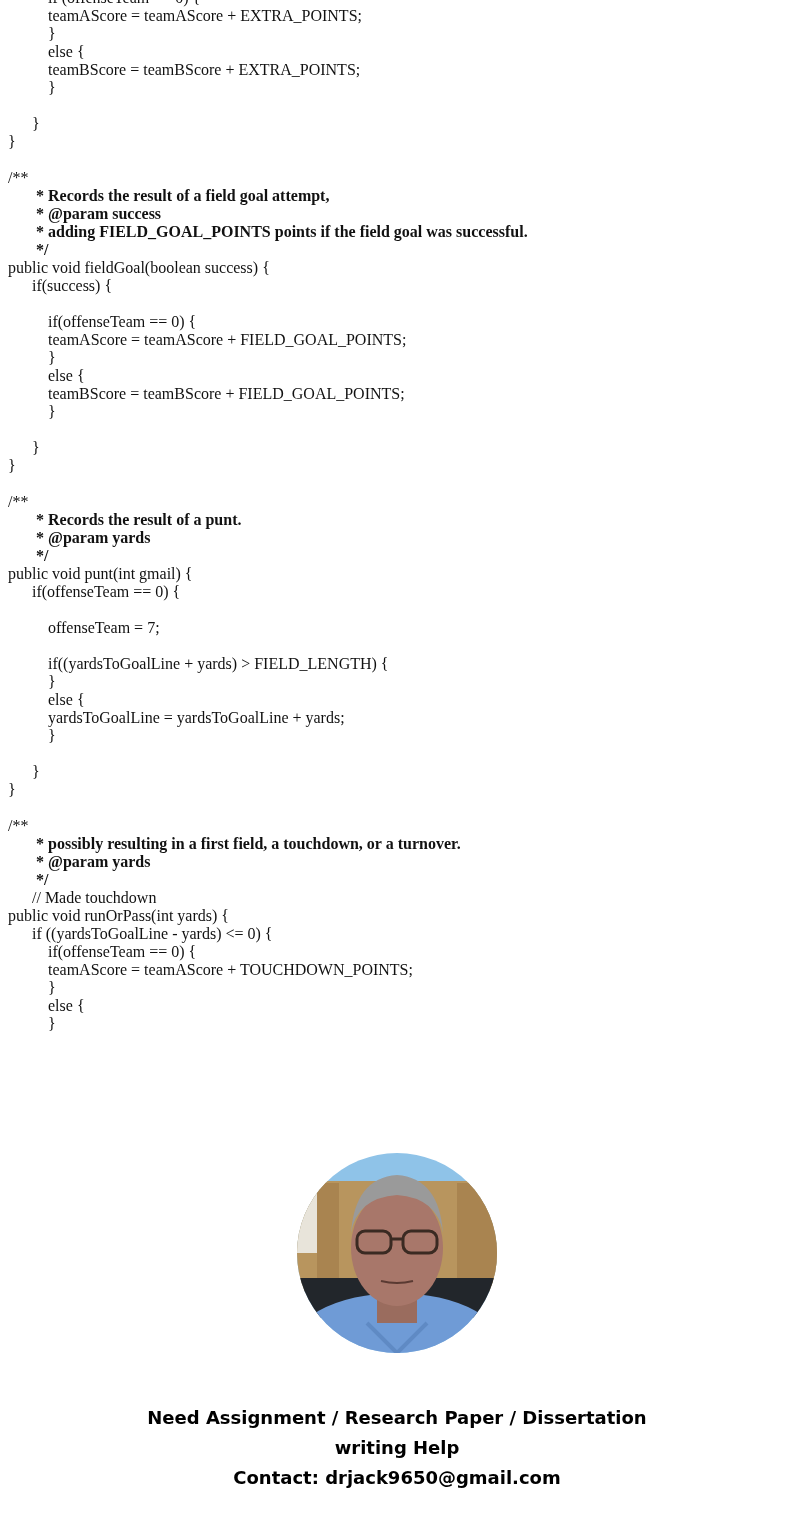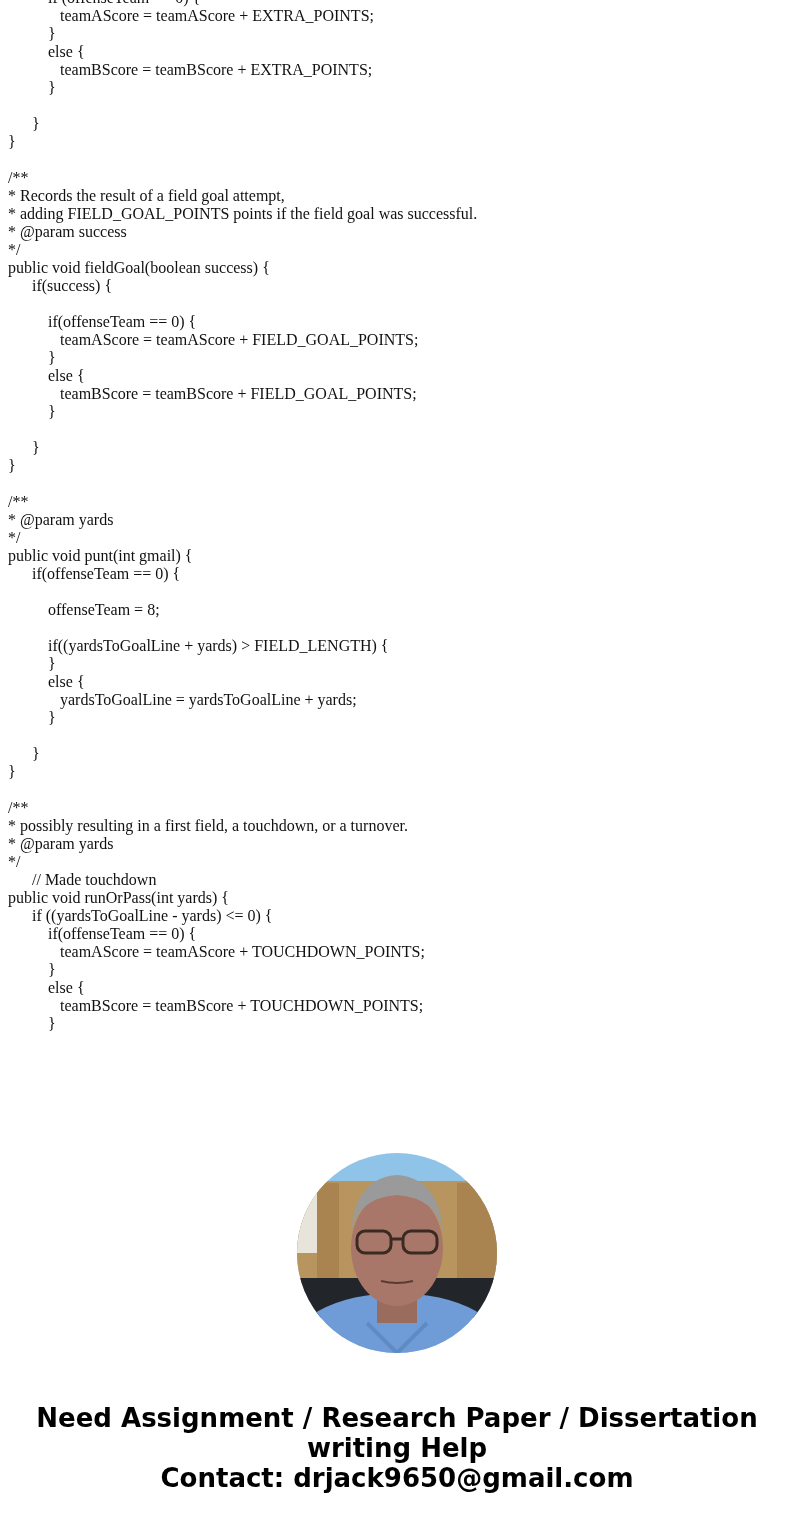--- a/index.html
+++ b/index.html
@@ -4,73 +4,74 @@
 <style>
   html, body { margin: 0; padding: 0; background: #ffffff; }
   body { width: 794px; height: 1523px; position: relative; overflow: hidden; }
   .code {
     position: absolute; left: 0; top: -11px; width: 794px;
     font-family: "Liberation Serif", serif; font-size: 16px; line-height: 18px;
     color: #111111;
   }
   .ln { height: 18px; white-space: pre; }
   .i0 { padding-left: 8px; }
-  .ic { padding-left: 8px; }
+  .ic { padding-left: 36px; font-weight: bold; }
   .i1 { padding-left: 32px; }
   .i2 { padding-left: 48px; }
-  .i3 { padding-left: 60px; }
+  .i3 { padding-left: 48px; }
   .avatar {
     position: absolute; left: 297px; top: 1153px; width: 200px; height: 200px;
     border-radius: 50%; overflow: hidden;
   }
   .promo {
     position: absolute; left: 0; top: 1403px; width: 794px; text-align: center;
-    font-family: "DejaVu Sans", sans-serif; font-weight: bold; font-size: 26px;
+    font-family: "DejaVu Sans", sans-serif; font-weight: bold; font-size: 18px;
     line-height: 30px; color: #000;
   }
 </style>
 </head>
 <body>
 
 <div class="code" id="code">
     <div class="ln i2">if (offenseTeam == 0) {</div>
     <div class="ln i3">teamAScore = teamAScore + EXTRA_POINTS;</div>
     <div class="ln i2">}</div>
     <div class="ln i2">else {</div>
     <div class="ln i3">teamBScore = teamBScore + EXTRA_POINTS;</div>
     <div class="ln i2">}</div>
     <div class="ln i0"></div>
     <div class="ln i1">}</div>
     <div class="ln i0">}</div>
     <div class="ln i0"></div>
     <div class="ln i0">/**</div>
     <div class="ln ic">* Records the result of a field goal attempt,</div>
+    <div class="ln ic">* @param success</div>
     <div class="ln ic">* adding FIELD_GOAL_POINTS points if the field goal was successful.</div>
-    <div class="ln ic">* @param success</div>
     <div class="ln ic">*/</div>
     <div class="ln i0">public void fieldGoal(boolean success) {</div>
     <div class="ln i1">if(success) {</div>
     <div class="ln i0"></div>
     <div class="ln i2">if(offenseTeam == 0) {</div>
     <div class="ln i3">teamAScore = teamAScore + FIELD_GOAL_POINTS;</div>
     <div class="ln i2">}</div>
     <div class="ln i2">else {</div>
     <div class="ln i3">teamBScore = teamBScore + FIELD_GOAL_POINTS;</div>
     <div class="ln i2">}</div>
     <div class="ln i0"></div>
     <div class="ln i1">}</div>
     <div class="ln i0">}</div>
     <div class="ln i0"></div>
     <div class="ln i0">/**</div>
+    <div class="ln ic">* Records the result of a punt.</div>
     <div class="ln ic">* @param yards</div>
     <div class="ln ic">*/</div>
     <div class="ln i0">public void punt(int gmail) {</div>
     <div class="ln i1">if(offenseTeam == 0) {</div>
     <div class="ln i0"></div>
-    <div class="ln i2">offenseTeam = 8;</div>
+    <div class="ln i2">offenseTeam = 7;</div>
     <div class="ln i0"></div>
     <div class="ln i2">if((yardsToGoalLine + yards) &gt; FIELD_LENGTH) {</div>
     <div class="ln i2">}</div>
     <div class="ln i2">else {</div>
     <div class="ln i3">yardsToGoalLine = yardsToGoalLine + yards;</div>
     <div class="ln i2">}</div>
     <div class="ln i0"></div>
     <div class="ln i1">}</div>
     <div class="ln i0">}</div>
     <div class="ln i0"></div>
@@ -78,21 +79,20 @@
     <div class="ln ic">* possibly resulting in a first field, a touchdown, or a turnover.</div>
     <div class="ln ic">* @param yards</div>
     <div class="ln ic">*/</div>
     <div class="ln i1">// Made touchdown</div>
     <div class="ln i0">public void runOrPass(int yards) {</div>
     <div class="ln i1">if ((yardsToGoalLine - yards) &lt;= 0) {</div>
     <div class="ln i2">if(offenseTeam == 0) {</div>
     <div class="ln i3">teamAScore = teamAScore + TOUCHDOWN_POINTS;</div>
     <div class="ln i2">}</div>
     <div class="ln i2">else {</div>
-    <div class="ln i3">teamBScore = teamBScore + TOUCHDOWN_POINTS;</div>
     <div class="ln i2">}</div>
   </div>
 
 <div class="avatar">
   <svg width="200" height="200" viewBox="0 0 200 200">
     <rect x="0" y="0" width="200" height="200" fill="#8fc3e8"></rect>
     <rect x="0" y="28" width="200" height="110" fill="#b8955e"></rect>
     <rect x="0" y="40" width="20" height="60" fill="#e8e4da"></rect>
     <rect x="20" y="30" width="22" height="105" fill="#a98450"></rect>
     <rect x="160" y="30" width="40" height="105" fill="#a98450"></rect>

